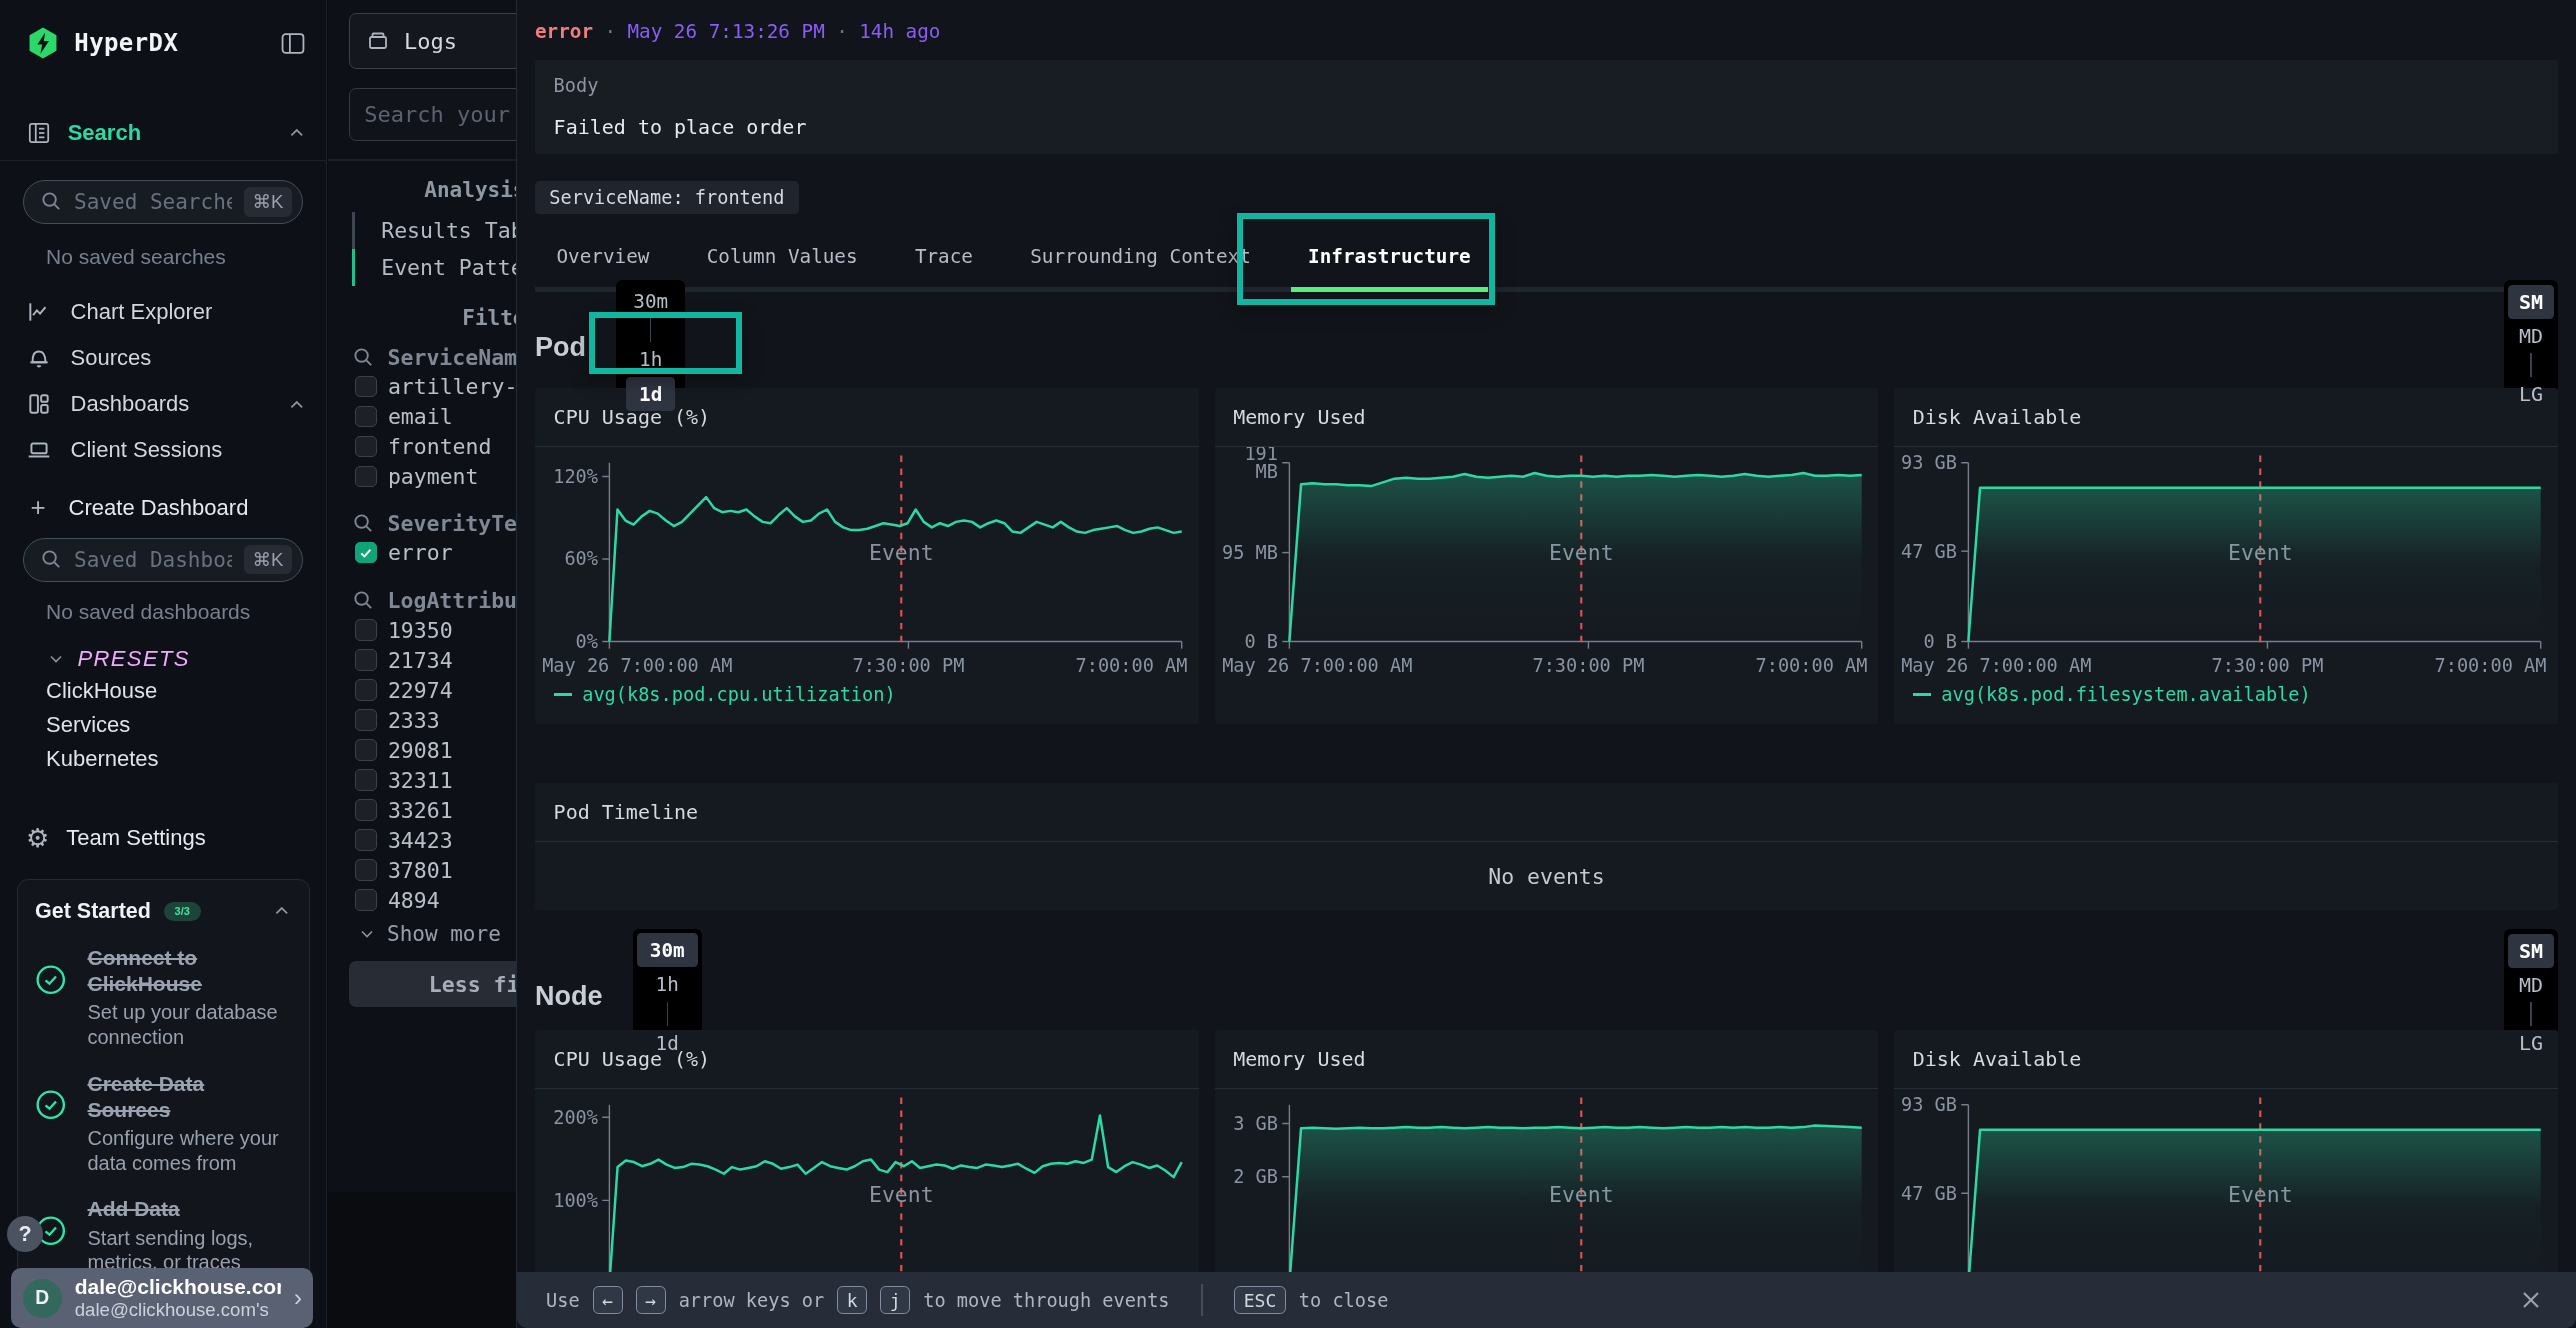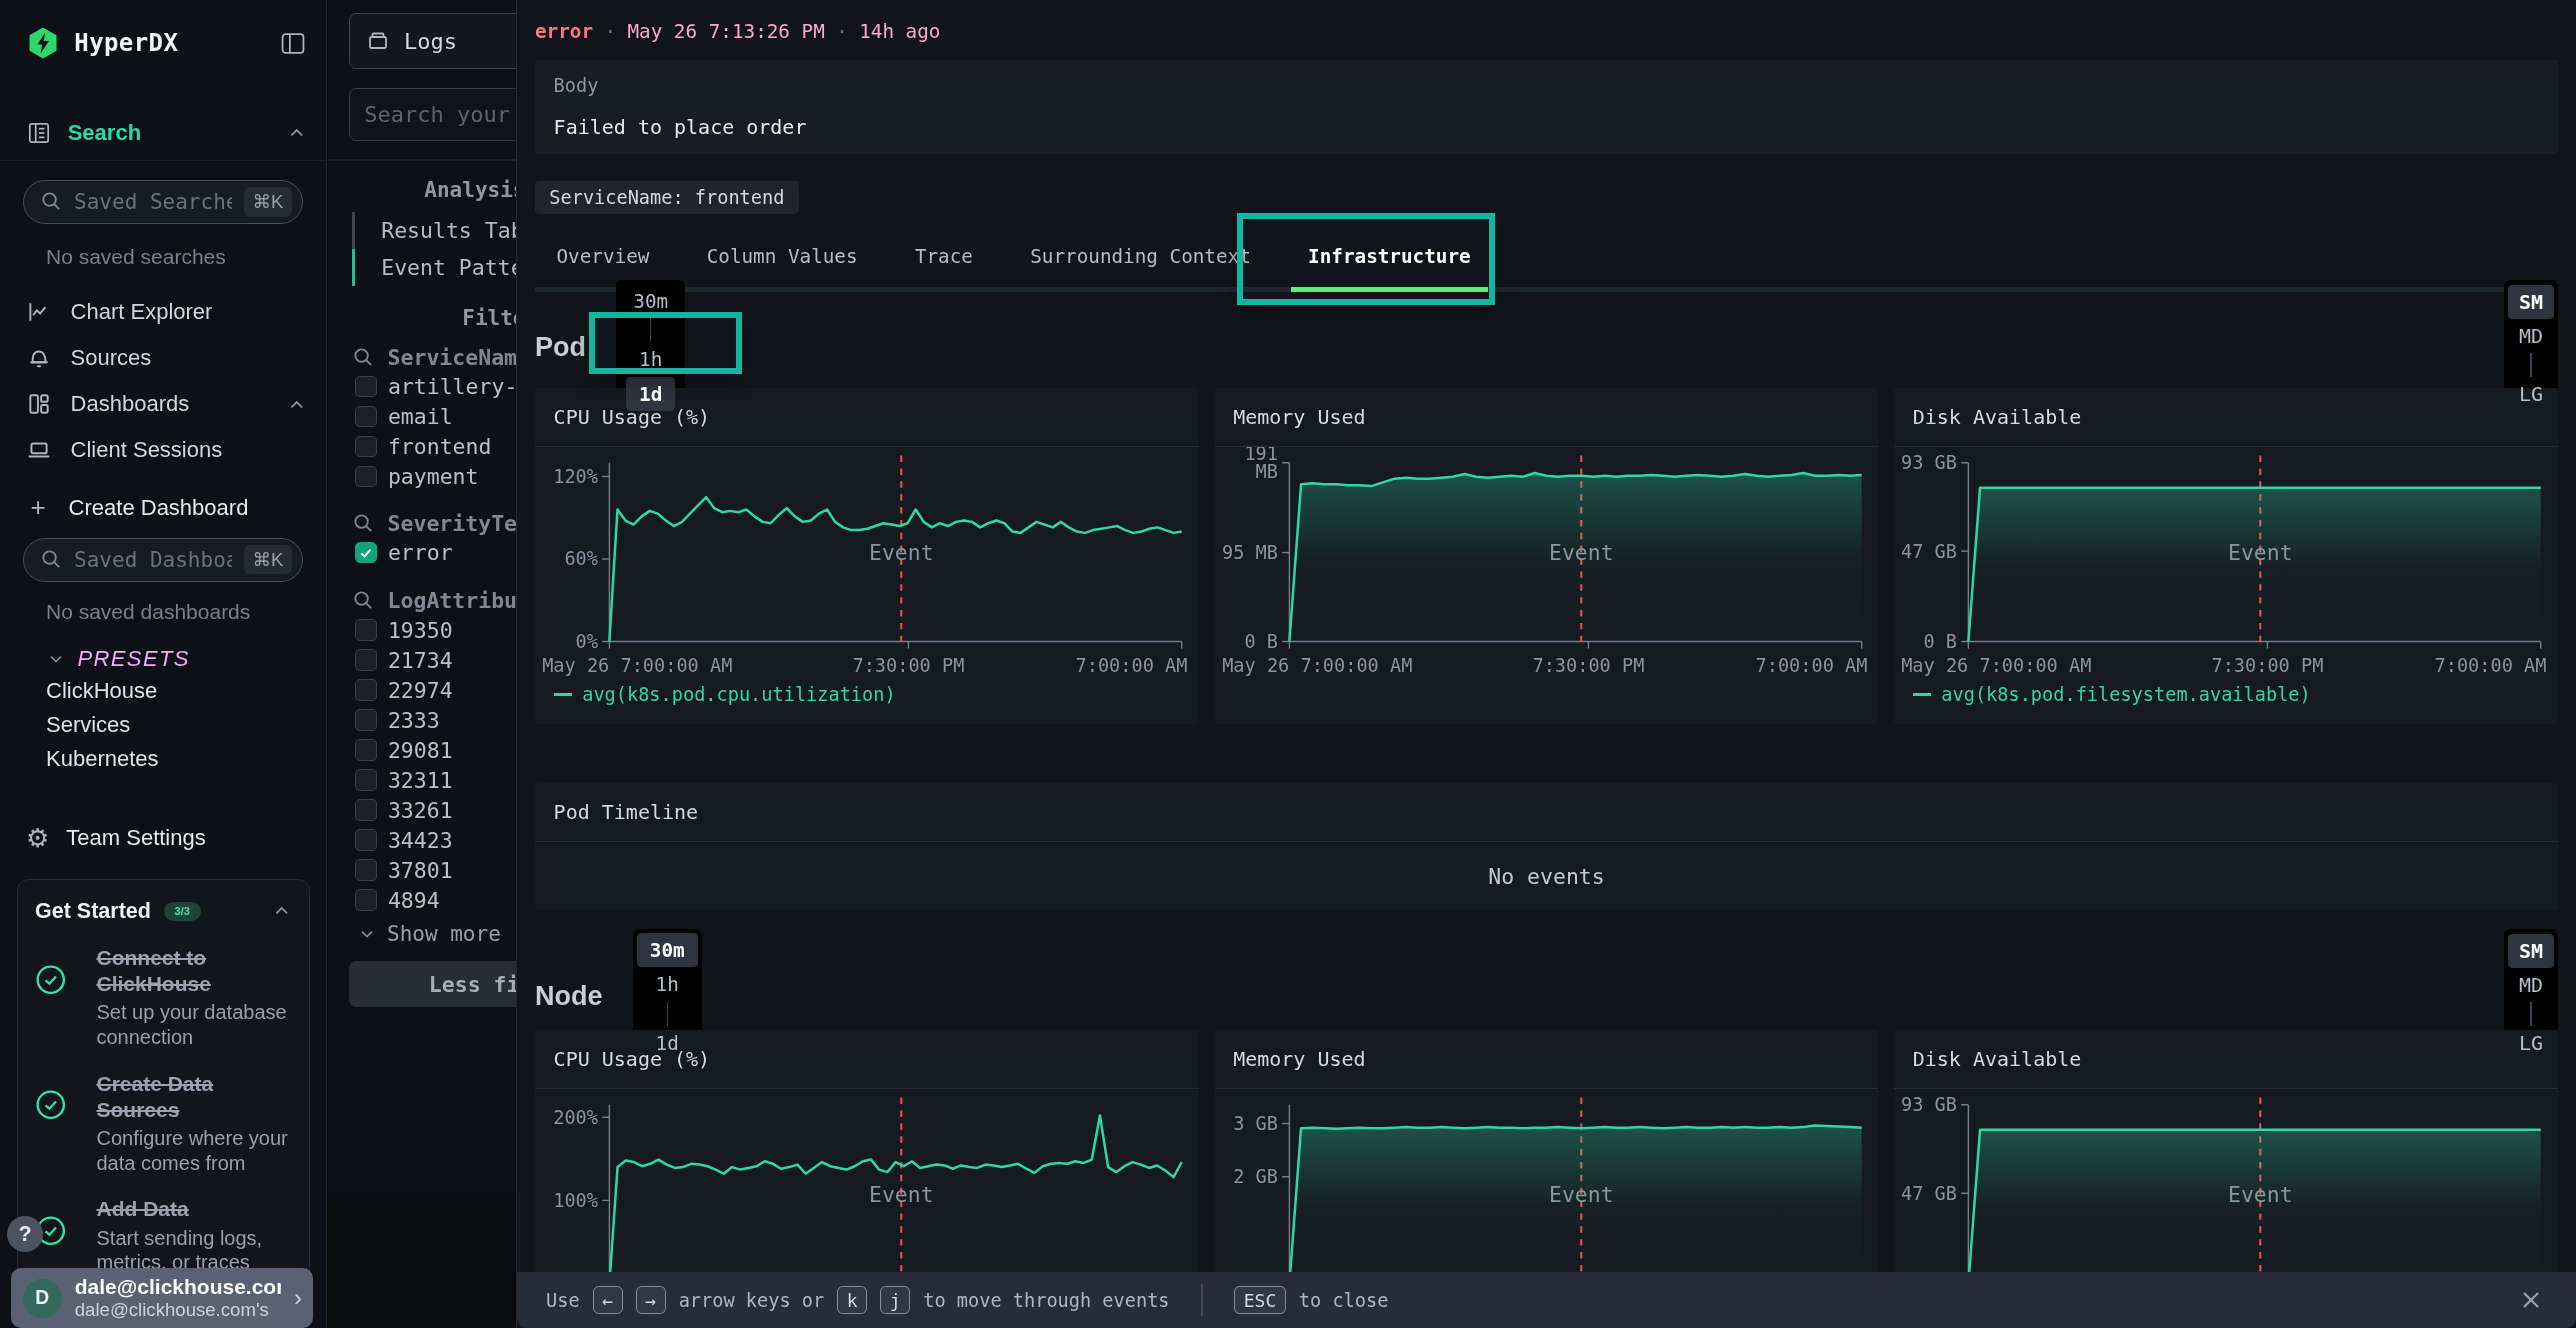--- a/index.html
+++ b/index.html
@@ -33,21 +33,21 @@
   .preset-item { padding-left:46px; height:34px; display:flex; align-items:center; font-size:22px; color:#dfe3e8; cursor:pointer; }
   .team-settings { display:flex; align-items:center; gap:17px; height:40px; padding:0 26px; margin-top:42px; cursor:pointer; }
   .team-settings .gear { font-size:26px; color:#aeb5c0; }
   .team-settings .lbl { font-size:22px; color:#e6e9ed; }
   .gs-card { position:absolute; left:17px; top:879px; width:293px; height:401px; border:1.4px solid #262c35;
              border-radius:11.4px; background:#12151b; padding:18.6px 17px; overflow:hidden; }
   .gs-head { display:flex; align-items:center; gap:13px; }
   .gs-head .ttl { font-size:21.5px; font-weight:bold; color:#f0f2f5; }
   .gs-badge { background:#1d4438; color:#46e2a2; font-size:11px; font-weight:bold; border-radius:715px; padding:3.6px 10.7px; }
   .gs-head .sp { flex:1; }
-  .gs-item { display:flex; gap:30px; margin-top:21.5px; }
+  .gs-item { display:flex; gap:21px; margin-top:21.5px; }
   .gs-check { flex:0 0 31.5px; padding-top:18.6px; }
   .gs-texts { width:215px; }
   .gs-title { font-size:21px; color:#9aa2af; font-weight:bold; text-decoration:line-through; line-height:1.25; }
   .gs-desc { font-size:20px; color:#98a0ad; line-height:1.22; margin-top:2.9px; }
   .help-fab { position:absolute; left:7.2px; top:1216px; width:36px; height:36px; border-radius:50%;
               background:#4b5260; color:#e8ebef; font-size:21.5px; font-weight:bold; display:flex;
               align-items:center; justify-content:center; z-index:3; cursor:pointer; }
   .user-chip { position:absolute; left:11.4px; top:1268px; width:302px; height:60px; border-radius:10px;
                background:rgba(94,102,120,0.95); display:flex; align-items:center; padding:0 11.4px; gap:13px; z-index:4; cursor:pointer; }
   .avatar { width:39px; height:39px; border-radius:50%; background:#32695c; color:#eef2f5; font-size:19.3px;
@@ -84,21 +84,21 @@
               display:flex; align-items:center; justify-content:center; font-size:21.5px; font-weight:bold;
               color:#a6adb8; cursor:pointer; white-space:nowrap; }
 
   
   #detail { position:absolute; left:516px; top:0; right:0; bottom:0; background:#11151b;
             border-left:1.4px solid #242a33; z-index:10; overflow:hidden; }
   .d-pad { padding:0 18px; }
   .d-header { display:flex; align-items:center; gap:11.4px; margin-top:18px; height:26px; font-size:19.3px; }
   .sev { color:#f47c7c; font-weight:bold; }
   .dot { color:#6e7683; }
-  .ts, .rel { color:#f9a8d4;text-align:right; }
+  .ts, .rel { color:#8b5cf6;text-align:right; }
   .body-card { margin-top:15.7px; height:94px; background:#181c23; border-radius:2.9px; padding:15.7px 18.6px; }
   .body-card .lbl { font-size:18.6px; color:#8e96a3; }
   .body-card .val { font-size:20px; color:#e8eaee; margin-top:18.6px; }
   .svc-chip { display:inline-block; margin-top:27px; height:33px; line-height:33px; background:#1f242d;
               border-radius:4.3px; padding:0 14.3px; font-size:18.6px; color:#d6dae0; }
   .tabs { display:flex; gap:14.3px; margin-top:20px; border-bottom:5.7px solid #20262e; padding-left:0; }
   .tab { position:relative; padding:11.4px 21.5px 18.6px 21.5px; font-size:19.3px; color:#b6bdc8; cursor:pointer; white-space:nowrap; }
   .tab.active { color:#ffffff; font-weight:bold; }
   .tab.active .underline { position:absolute; left:4.3px; right:4.3px; bottom:-5.7px; height:5.7px; background:#55ef7a; }
   .section-row { display:flex; align-items:center; margin-top:33px; height:46px; }

